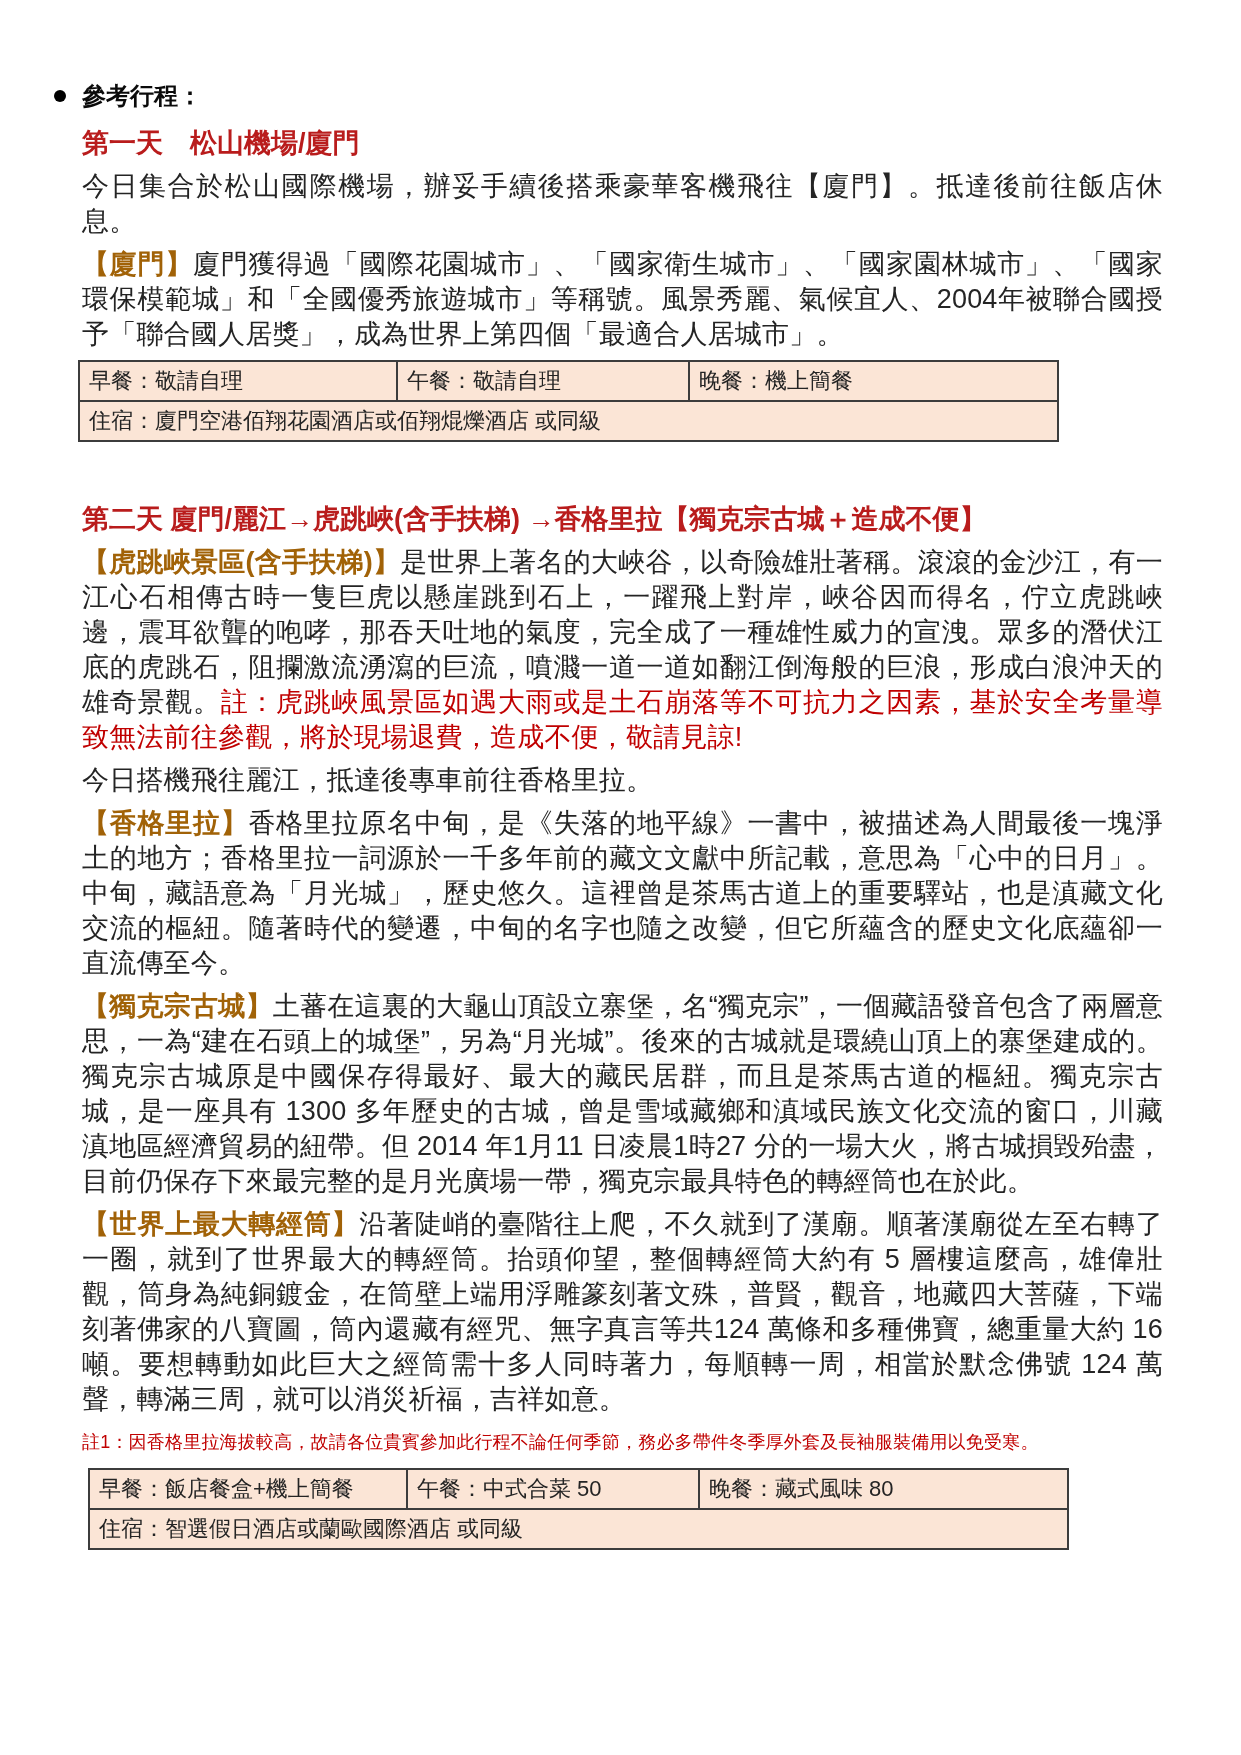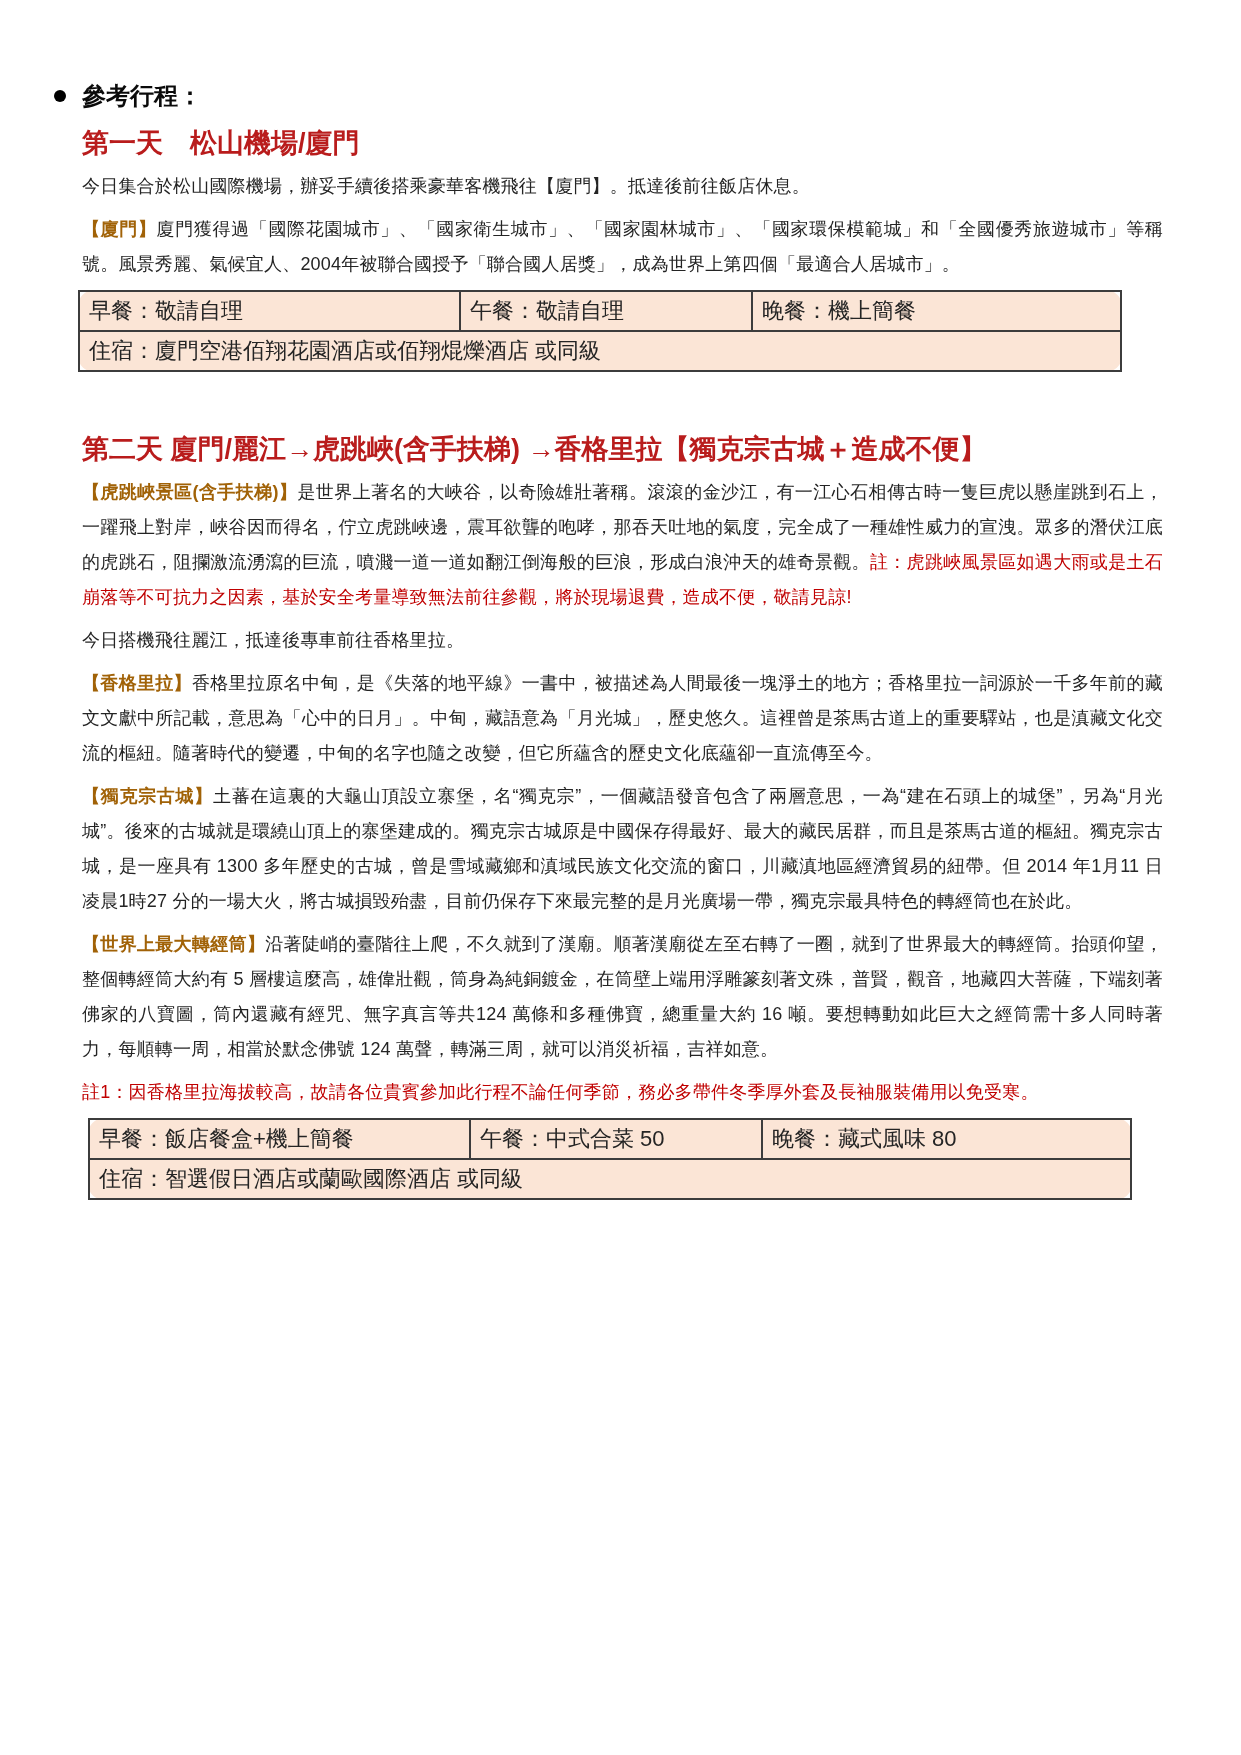--- a/index.html
+++ b/index.html
@@ -1,55 +1,55 @@
 <!DOCTYPE html>
 <html lang="zh-Hant"><head>
 <meta charset="utf-8">
 <style>
-  * { margin:0; padding:0; box-sizing:border-box;border-radius:16px; }
+  * { margin:0; padding:0; box-sizing:border-box; }
   html,body { width:1241px; height:1755px; background:#ffffff; overflow:hidden; }
   body {
     font-family:"Liberation Sans","DejaVu Sans",sans-serif;
     color:#1f1f1f;
   }
   .page { padding:80px 78px 0 82px; width:1241px; }
 
   .bullet-row {
     display:flex; align-items:center; gap:16px;
     margin-left:-28px; margin-bottom:14px;
     font-size:24px; font-weight:bold; color:#0a0a0a;
   }
   .bullet-dot { width:12px; height:12px; border-radius:50%; background:#000; flex:0 0 auto; }
 
   .day-block { margin-bottom:10px; }
   .day-heading {
     color:#b91c1c; font-size:27px; font-weight:bold;
     line-height:34px; margin-bottom:9px;
   }
   p.body {
-    font-size:18px; line-height:35px; color:#242424;
+    font-size:27px; line-height:35px; color:#242424;
     text-align:justify; margin-bottom:8px;
     letter-spacing:0.2px;
   }
   .label-blue { color:#a16207; font-weight:bold; }
   .note-red  { color:#c00000; }
   p.note { font-size:18px; line-height:35px; color:#c00000; margin-bottom:8px; text-align:justify; letter-spacing:0.2px; }
 
   table.meals {
     border-collapse:collapse; table-layout:fixed;
     width:940px; background:#fbe5d6;
     margin:6px 0 0 -4px;
   }
   table.meals td {
     border:2px solid #3c3c3c;
     font-size:22px; color:#242424;
     padding:4px 9px; height:39px; vertical-align:middle;
     white-space:nowrap; overflow:hidden;
   }
-  .col1 { width:381px; } .col2 { width:292px; } .col3 { width:369px; }
+  .col1 { width:318px; } .col2 { width:292px; } .col3 { width:369px; }
 
   .gap-lg { height:50px; }
 </style>
 </head>
 <body>
 
 <div class="page">
 
   <div class="bullet-row">
     <span class="bullet-dot"></span>

